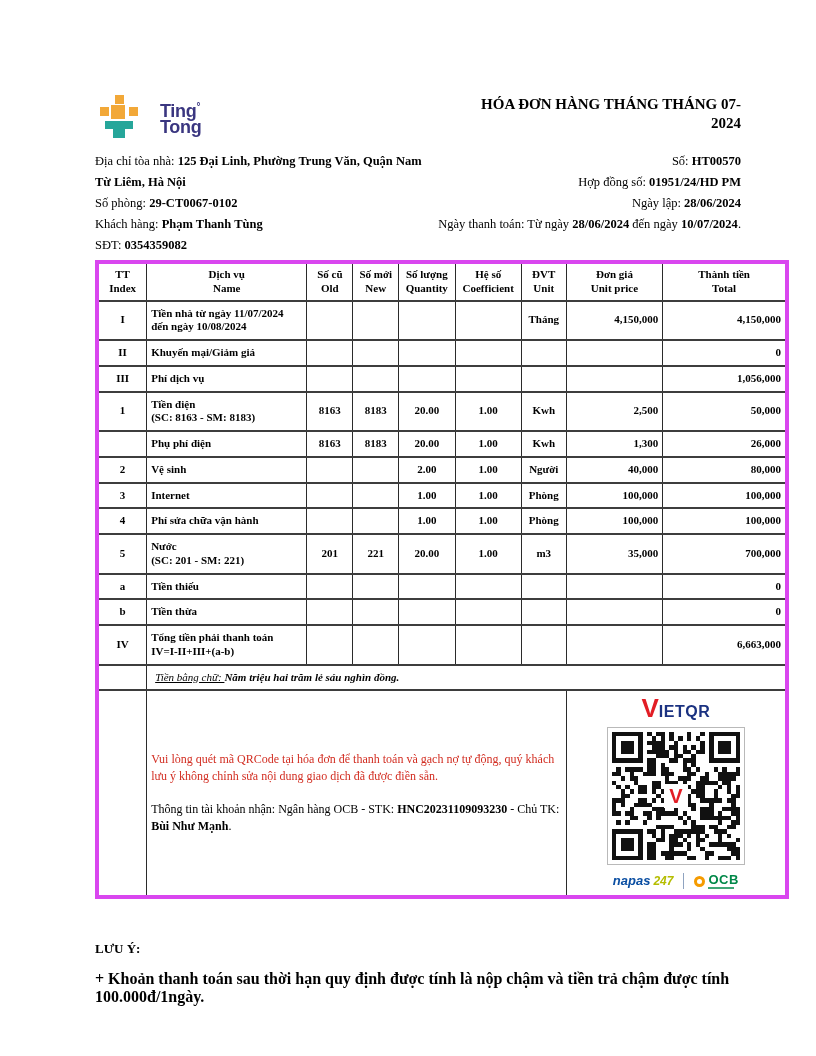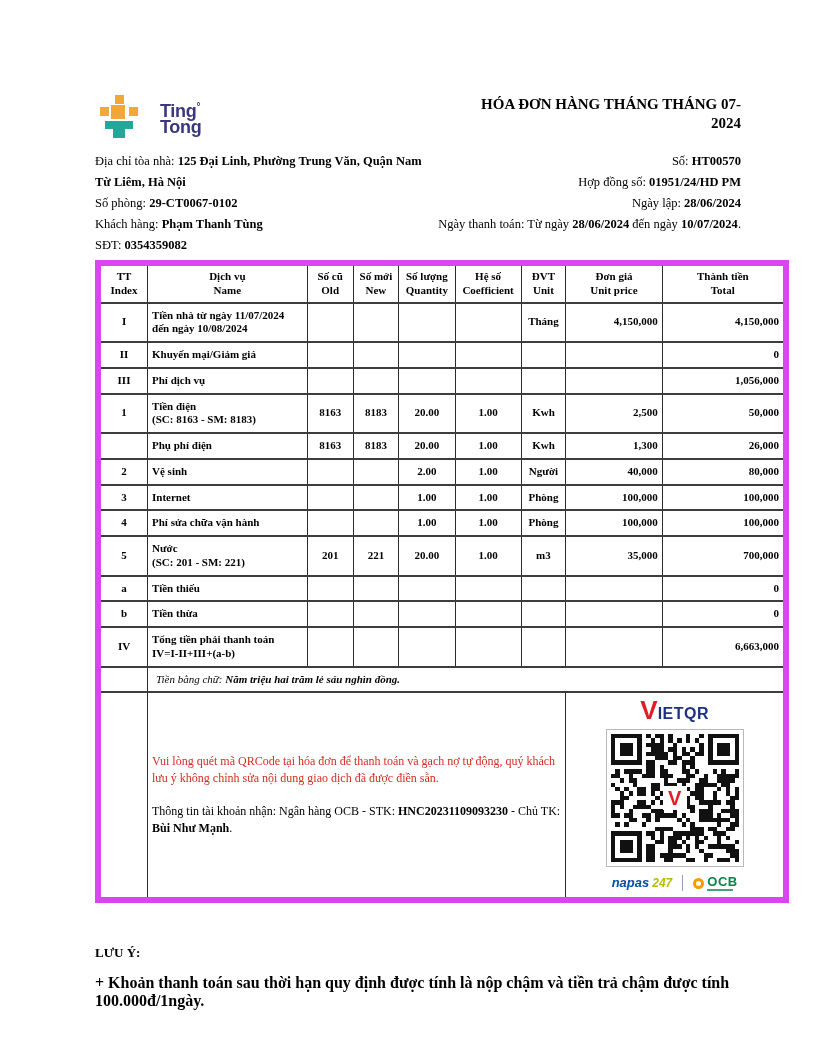--- a/index.html
+++ b/index.html
@@ -19,32 +19,32 @@
 
   
   .info { display:flex; margin-top:12px; font-size:12.5px; line-height:21px; }
   .info-left { width:392px; }
   .info-right { flex:1; text-align:right; padding-right:48px; white-space:nowrap; }
   .info b { font-weight:bold; }
 
   
   table.inv { width:694px; border-collapse:collapse; margin-top:4px;
               font-size:11px; line-height:1.25; font-weight:bold; }
-  table.inv { border:6px solid #d946ef; }
+  table.inv { border:4px solid #d946ef; }
   table.inv th, table.inv td { border-left:1px solid #2b2b2b; border-right:1px solid #2b2b2b;
               border-top:2px solid #3d3d3d; border-bottom:2px solid #3d3d3d; }
   table.inv th { padding:4px 2px; text-align:center; vertical-align:middle; }
   table.inv td { padding:5px 4px; vertical-align:middle; }
   td.c-tt   { text-align:center; }
   td.c-name { text-align:left; padding-left:8px; }
   td.c-num  { text-align:center; }
   td.c-money{ text-align:right; padding-right:6px; }
 
   tr.words-row td.words-cell { font-weight:normal; padding-left:8px; }
-  tr.words-row i span { font-style:italic; }
+  tr.words-row i span { font-style:italic;text-decoration:underline; }
   tr.words-row i b { font-style:italic; font-weight:bold;margin-top:12px; }
 
   
   tr.qr-row td { height:196px; }
   .qr-text-cell { font-weight:normal; font-size:12px; padding:0 14px 0 12px; }
   .red-note { color:#d22d21; line-height:17px; margin-bottom:16px; }
   .acct { line-height:17px; }
   .acct b { font-weight:bold; }
   .qr-cell { text-align:center; padding:6px 2px; }
   .vietqr { font-family:"Liberation Sans","DejaVu Sans",sans-serif; font-weight:bold; line-height:24px; }

